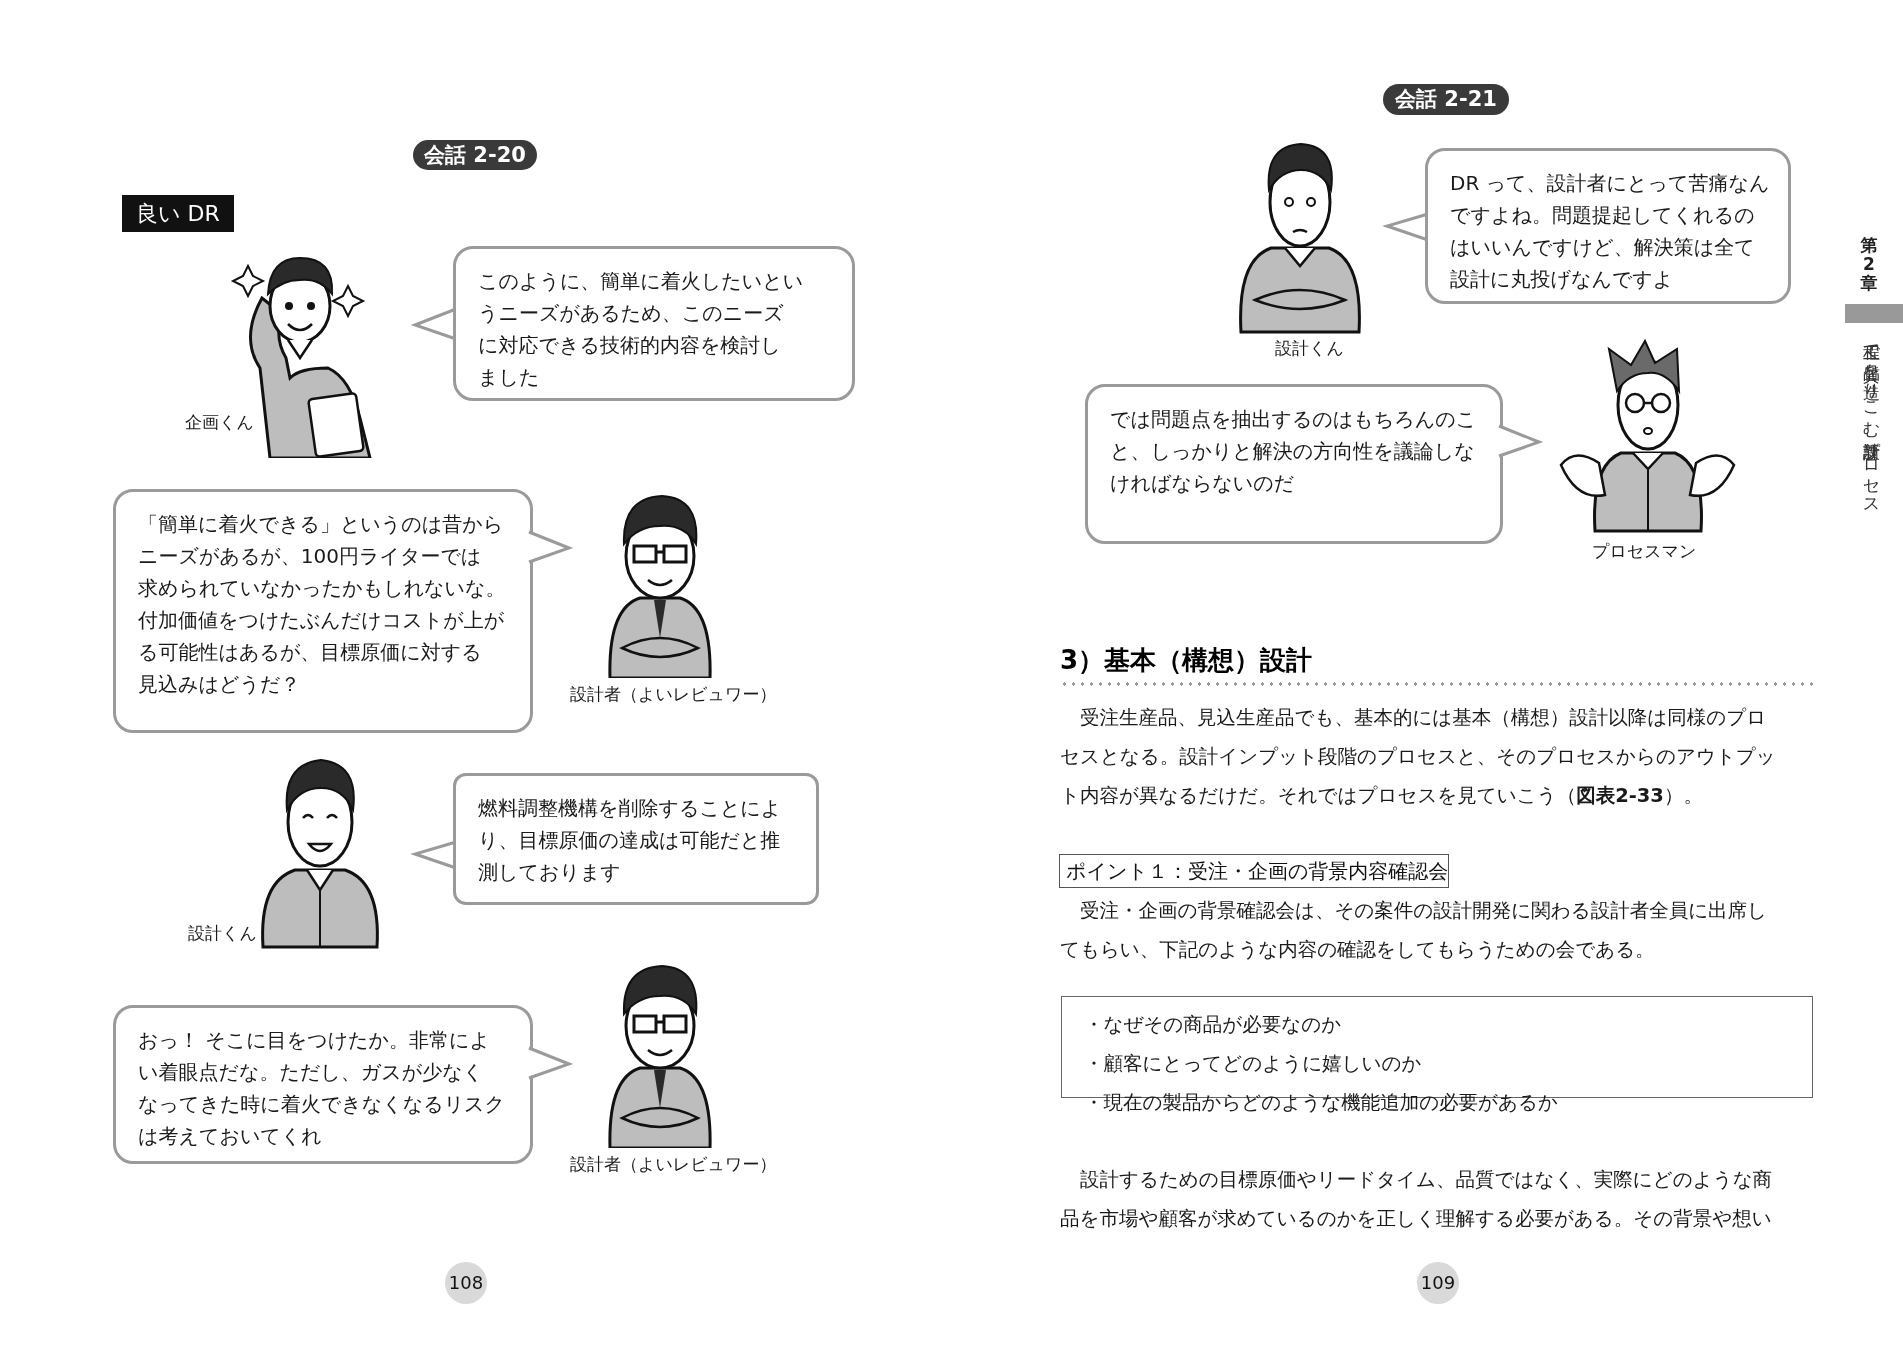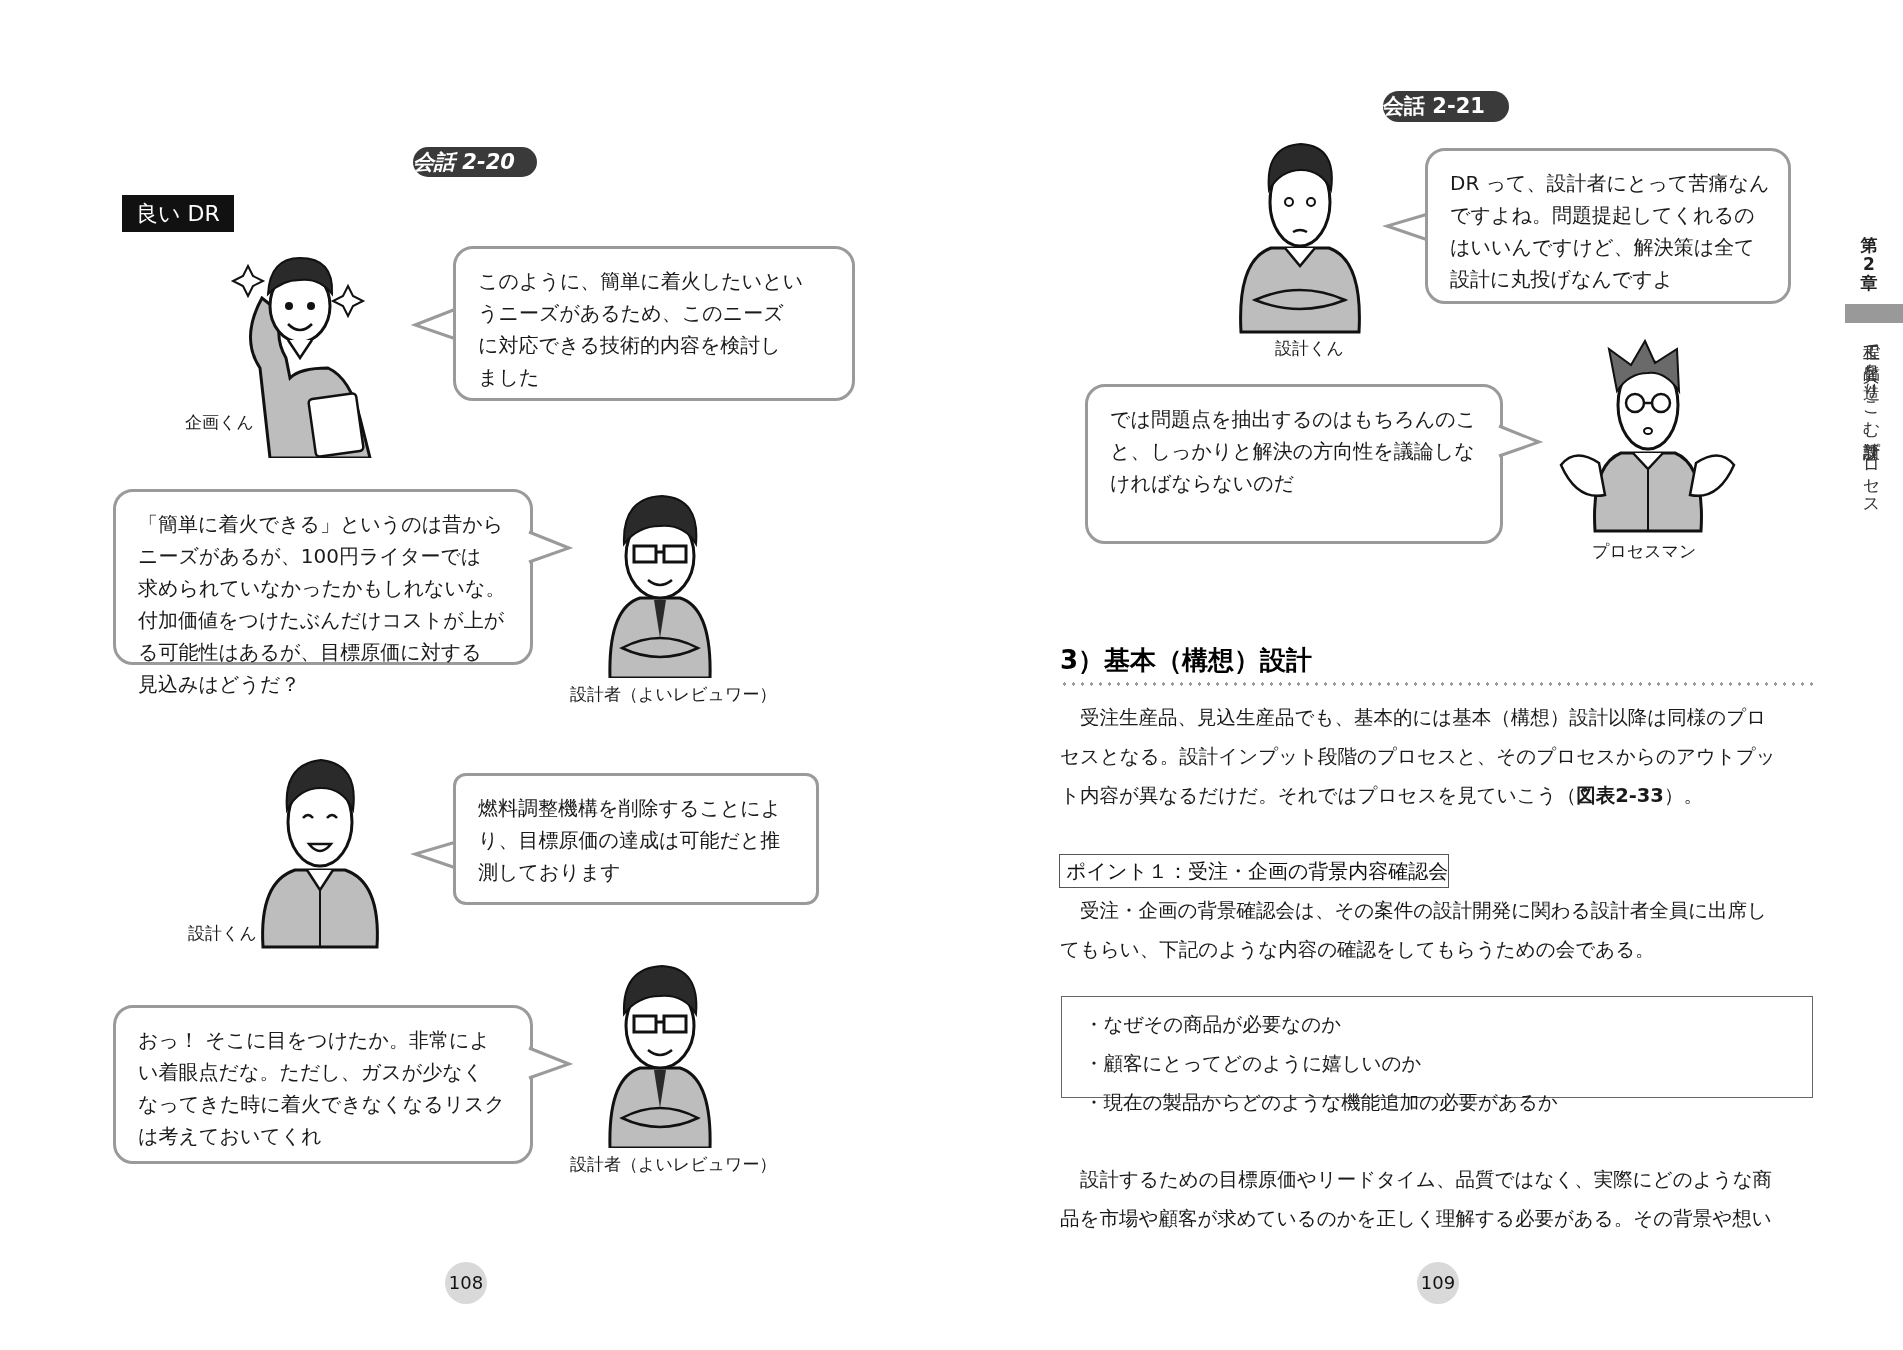--- a/index.html
+++ b/index.html
@@ -3,21 +3,21 @@
 <meta charset="utf-8">
 <style>
   html, body { margin: 0; padding: 0; }
   body {
     width: 1903px; height: 1350px; position: relative; overflow: hidden;
     background: #ffffff; color: #1a1a1a;
     font-family: "DejaVu Sans", "Liberation Sans", sans-serif;
   }
   .pill {
     position: absolute; background: #3a3a3a; color: #fff; border-radius: 16px;
-    font-size: 21px; line-height: 30px; text-align: left; font-weight: bold; margin-top: 7px;
+    font-size: 21px; line-height: 30px; text-align: center; font-weight: bold;
   }
   .tag-black {
     position: absolute; background: #111; color: #fff; font-size: 22px;
     line-height: 37px; padding: 0 14px;
   }
   .bubble {
     position: absolute; border: 3px solid #9a9a9a; border-radius: 20px; background: #fff;
     box-sizing: border-box; font-size: 20px; line-height: 32px; color: #1a1a1a;
     padding: 16px 18px 12px 22px;
   }
@@ -57,21 +57,21 @@
   .side-tab { position: absolute; left: 1845px; top: 304px; width: 58px; height: 19px; background: #999; }
   .side-title {
     position: absolute; left: 1857px; top: 332px; width: 24px; font-size: 17px; line-height: 19px;
     writing-mode: vertical-rl; color: #333; letter-spacing: 0px;
   }
   .bold { font-weight: bold; }
 </style>
 </head>
 <body>
 
-<div class="pill" style="left:413px; top:140px; width:124px; height:30px;font-style:italic;">会話 2-20</div>
+<div class="pill" style="left:413px; top:140px; width:124px; height:30px;">会話 2-20</div>
 
 <div class="tag-black" style="left:122px; top:195px;">良い DR</div>
 
 <svg class="figure" style="left:200px; top:228px;" width="200" height="230" viewBox="0 0 200 230">
 
   <path d="M48 38 l5 10 l10 5 l-10 5 l-5 10 l-5 -10 l-10 -5 l10 -5 z" fill="#fff" stroke="#111" stroke-width="2"></path>
   <path d="M148 58 l5 10 l10 5 l-10 5 l-5 10 l-5 -10 l-10 -5 l10 -5 z" fill="#fff" stroke="#111" stroke-width="2"></path>
 
   <path d="M60 140 Q40 110 62 70 L82 86 Q74 110 86 130 L90 150 Q100 140 128 140 Q150 150 160 190 L170 230 L70 230 Z" fill="#bdbdbd" stroke="#111" stroke-width="3"></path>
 
@@ -90,21 +90,21 @@
 <svg class="tail" style="left:413px; top:305px;" width="44" height="40">
   <path d="M43 4 L2 20 L43 34" fill="#fff" stroke="#9a9a9a" stroke-width="3"></path>
 </svg>
 <div class="bubble" style="left:453px; top:246px; width:402px; height:155px;">
   <span class="line">このように、簡単に着火したいとい</span>
   <span class="line">うニーズがあるため、このニーズ</span>
   <span class="line">に対応できる技術的内容を検討し</span>
   <span class="line">ました</span>
 </div>
 
-<div class="bubble" style="left:113px; top:489px; width:420px; height:176px;">
+<div class="bubble" style="left:113px; top:489px; width:420px; height:244px;">
   <span class="line">「簡単に着火できる」というのは昔から</span>
   <span class="line">ニーズがあるが、100円ライターでは</span>
   <span class="line">求められていなかったかもしれないな。</span>
   <span class="line">付加価値をつけたぶんだけコストが上が</span>
   <span class="line">る可能性はあるが、目標原価に対する</span>
   <span class="line">見込みはどうだ？</span>
 </div>
 <svg class="tail" style="left:528px; top:528px;" width="44" height="40">
   <path d="M1 4 L41 20 L1 34" fill="#fff" stroke="#9a9a9a" stroke-width="3"></path>
 </svg>

